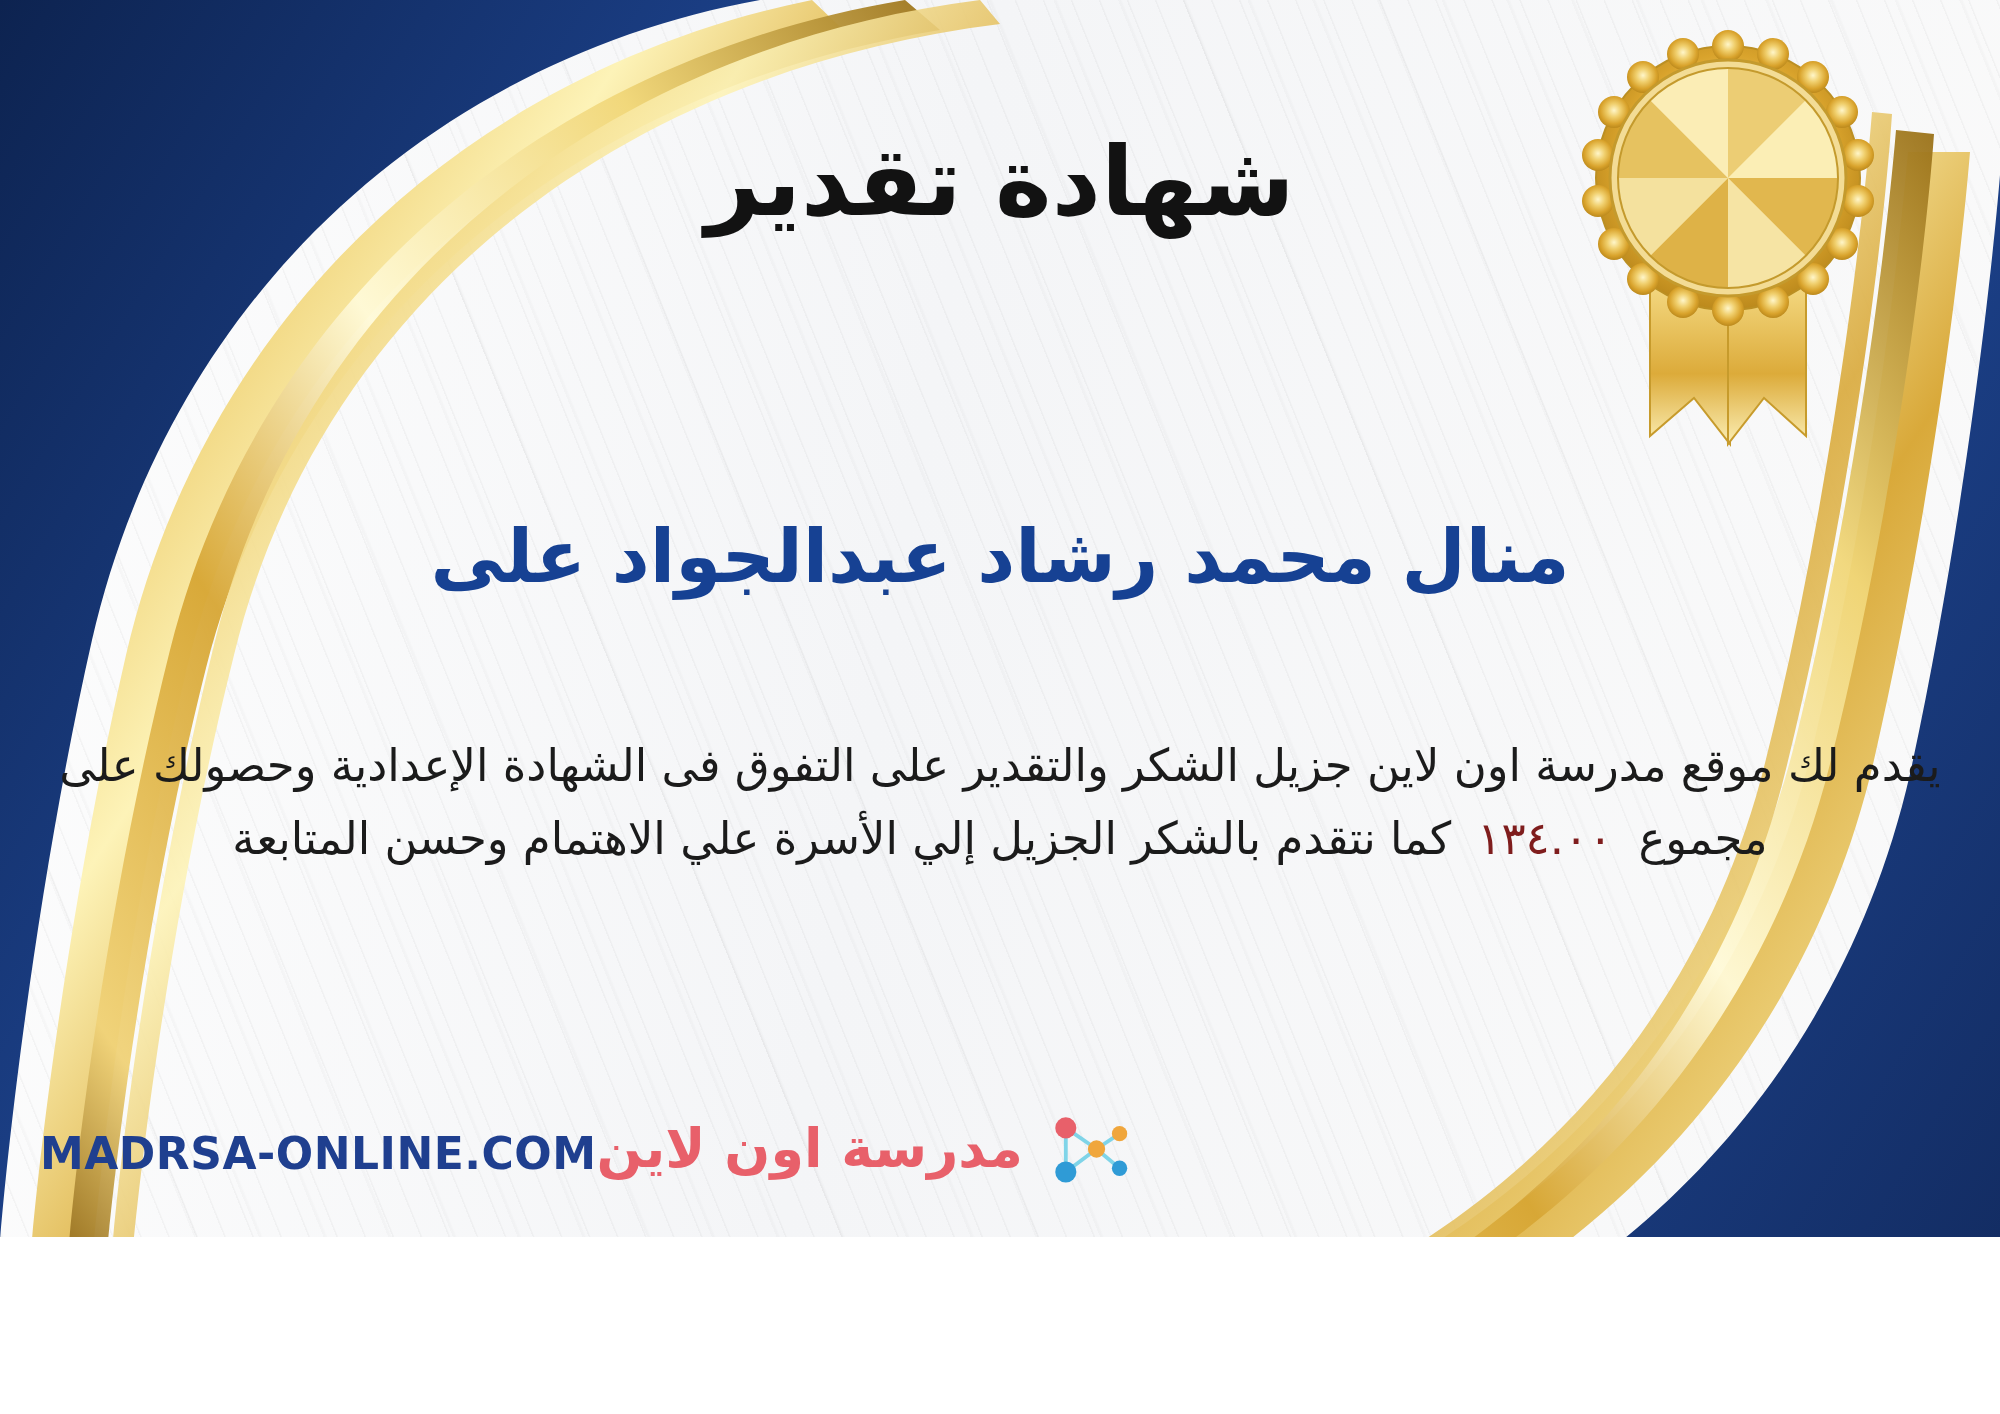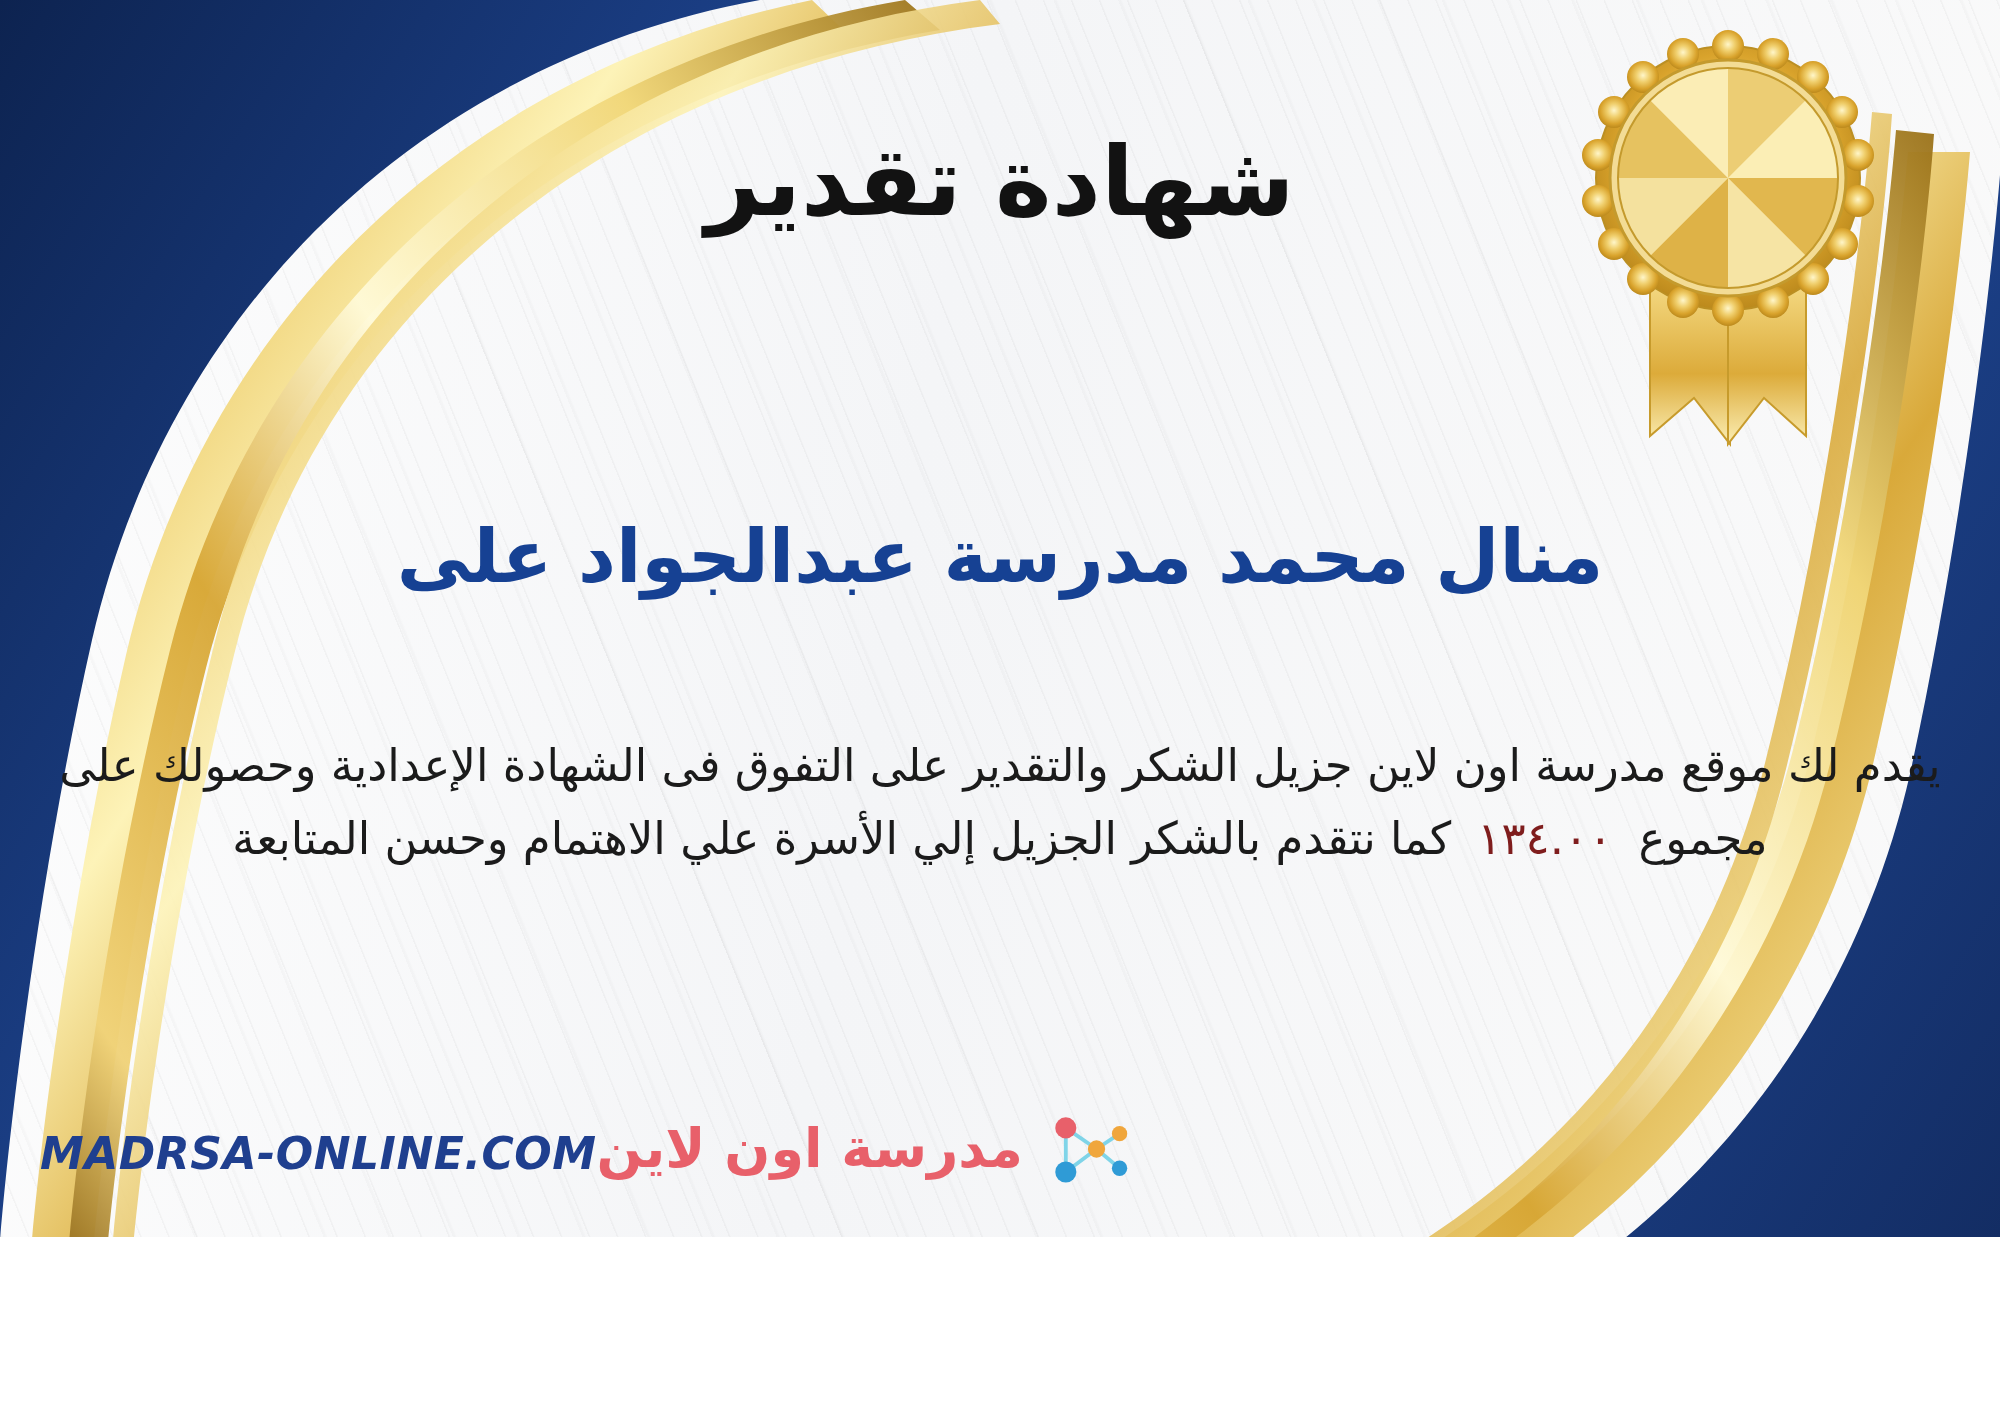--- a/index.html
+++ b/index.html
@@ -134,21 +134,20 @@
     color: #e8606a;
     letter-spacing: -1px;
   }
   .brand-en {
     font-size: 44px;
     font-weight: 700;
     color: #1f3f8f;
     letter-spacing: 0.5px;
     direction: ltr;
     margin-top: 6px;
-    font-style: italic;
   }
   .brand-mark {
     width: 96px;
     height: 96px;
     flex: 0 0 96px;
   }
 </style>
 </head>
 <body>
 
@@ -256,21 +255,21 @@
         <path d="M0,0 L-110,0 A110,110 0 0,1 -78,-78 Z" fill="#e2bb53" opacity="0.8"></path>
         <path d="M0,0 L-78,-78 A110,110 0 0,1 0,-110 Z" fill="#fbf0bb" opacity="0.85"></path>
       </g>
       <circle cx="0" cy="0" r="110" fill="none" stroke="#c49a2d" stroke-width="2"></circle>
     </g>
   </svg>
 
   <div class="content">
     <div class="title">شهادة تقدير</div>
 
-    <div class="student-name">منال محمد مدرسة عبدالجواد على</div>
+    <div class="student-name">منال محمد رشاد عبدالجواد على</div>
 
     <div class="body-text">
       <span>يقدم لك موقع مدرسة اون لاين جزيل الشكر  والتقدير على التفوق فى الشهادة الإعدادية وحصولك على مجموع</span><span class="grade">١٣٤.٠٠</span><span>كما نتقدم  بالشكر الجزيل إلي الأسرة علي الاهتمام وحسن المتابعة</span>
     </div>
 
   </div>
 
   <div class="brand">
     <div class="brand-text">
       <span class="brand-ar">مدرسة اون لاين</span>

